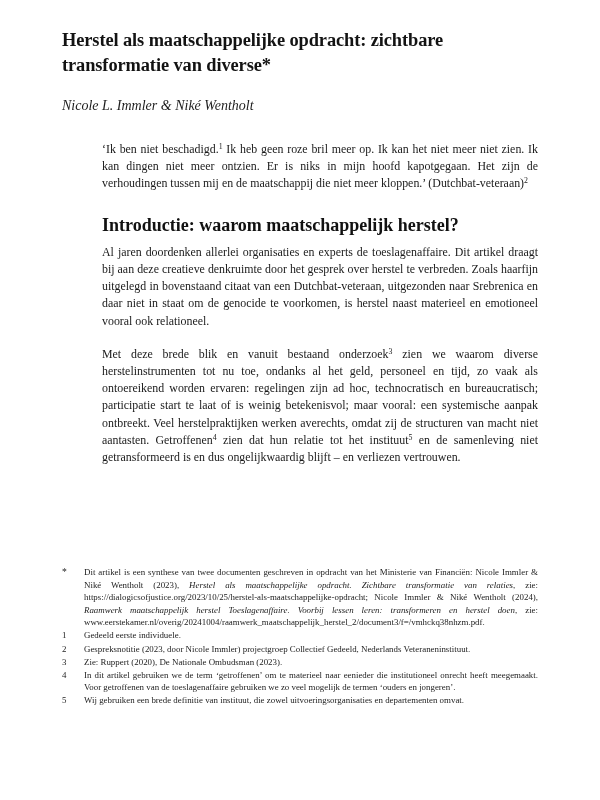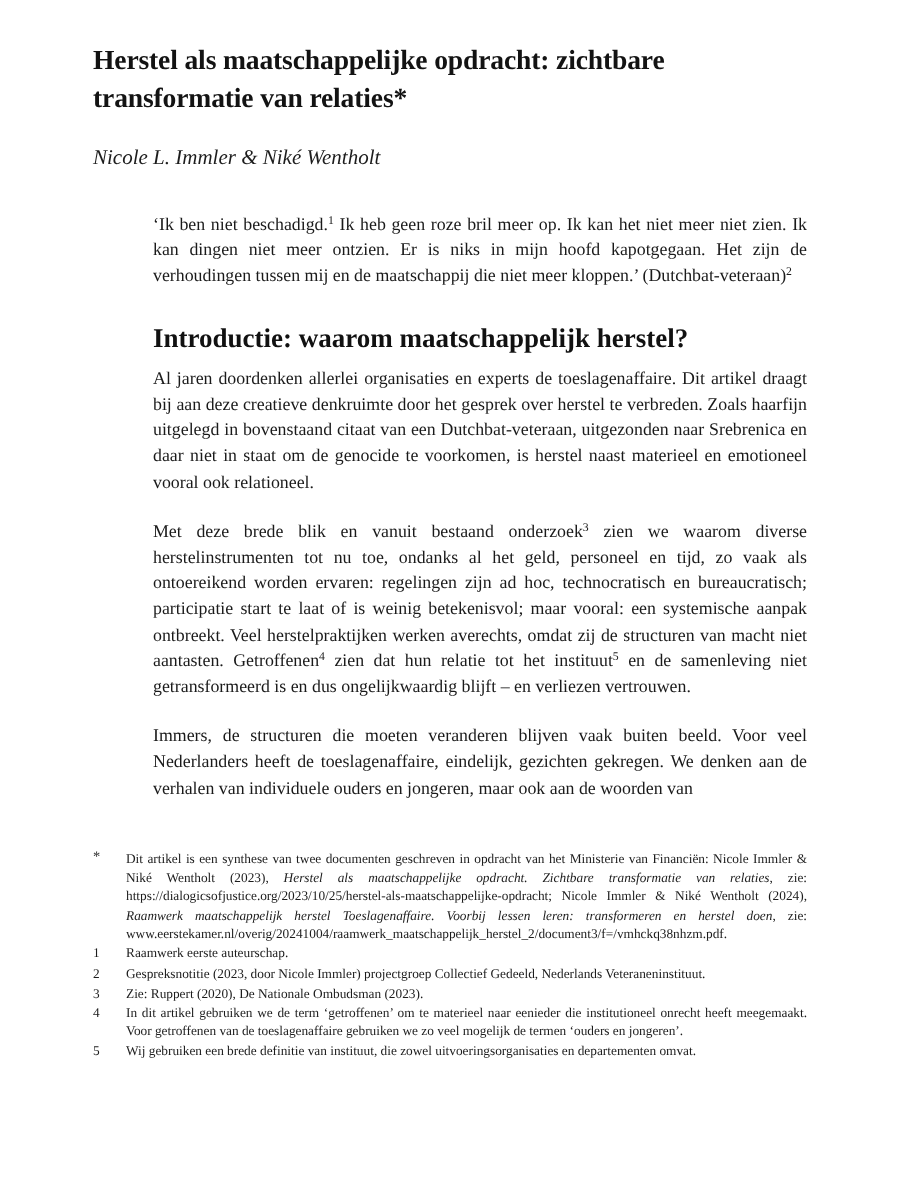--- a/index.html
+++ b/index.html
@@ -117,47 +117,46 @@
   .fn-text i, .fn-text em {
   }
 </style>
 </head>
 <body>
 
 <div class="page">
 
   <div class="content">
 
-    <h1 class="doc-title">Herstel als maatschappelijke opdracht: zichtbare transformatie van relaties*</h1>
+    <h1 class="doc-title">Herstel als maatschappelijke opdracht: zichtbare transformatie van diverse*</h1>
 
     <p class="authors">Nicole L. Immler &amp; Niké Wentholt</p>
 
     <div class="body-block">
 
       <p class="para"><span>‘Ik ben niet beschadigd.</span><sup>1</sup><span> Ik heb geen roze bril meer op. Ik kan het niet meer niet zien. Ik kan dingen niet meer ontzien. Er is niks in mijn hoofd kapotgegaan. Het zijn de verhoudingen tussen mij en de maatschappij die niet meer kloppen.’ (Dutchbat-veteraan)</span><sup>2</sup></p>
 
       <h2 class="section-head">Introductie: waarom maatschappelijk herstel?</h2>
 
       <p class="para">Al jaren doordenken allerlei organisaties en experts de toeslagenaffaire. Dit artikel draagt bij aan deze creatieve denkruimte door het gesprek over herstel te verbreden. Zoals haarfijn uitgelegd in bovenstaand citaat van een Dutchbat-veteraan, uitgezonden naar Srebrenica en daar niet in staat om de genocide te voorkomen, is herstel naast materieel en emotioneel vooral ook relationeel.</p>
 
       <p class="para"><span>Met deze brede blik en vanuit bestaand onderzoek</span><sup>3</sup><span> zien we waarom diverse herstelinstrumenten tot nu toe, ondanks al het geld, personeel en tijd, zo vaak als ontoereikend worden ervaren: regelingen zijn ad hoc, technocratisch en bureaucratisch; participatie start te laat of is weinig betekenisvol; maar vooral: een systemische aanpak ontbreekt. Veel herstelpraktijken werken averechts, omdat zij de structuren van macht niet aantasten. Getroffenen</span><sup>4</sup><span> zien dat hun relatie tot het instituut</span><sup>5</sup><span> en de samenleving niet getransformeerd is en dus ongelijkwaardig blijft – en verliezen vertrouwen.</span></p>
 
-      <p class="para">Immers, de structuren die moeten veranderen blijven vaak buiten beeld. Voor veel Nederlanders heeft de toeslagenaffaire, eindelijk, gezichten gekregen. We denken aan de verhalen van individuele ouders en jongeren, maar ook aan de woorden van</p>
 
     </div>
   </div>
 
   <div class="footnotes">
       <div class="fn-row">
         <span class="fn-marker asterisk">*</span>
         <span class="fn-text"><span>Dit artikel is een synthese van twee documenten geschreven in opdracht van het Ministerie van Financiën: Nicole Immler &amp; Niké Wentholt (2023), </span><i>Herstel als maatschappelijke opdracht. Zichtbare transformatie van relaties</i><span>, zie: https://dialogicsofjustice.org/2023/10/25/herstel-als-maatschappelijke-opdracht; Nicole Immler &amp; Niké Wentholt (2024), </span><i>Raamwerk maatschappelijk herstel Toeslagenaffaire. Voorbij lessen leren: transformeren en herstel doen</i><span>, zie: www.eerstekamer.nl/overig/20241004/raamwerk_maatschappelijk_herstel_2/document3/f=/vmhckq38nhzm.pdf.</span></span>
       </div>
       <div class="fn-row">
         <span class="fn-marker">1</span>
-        <span class="fn-text"><span>Raamwerk eerste auteurschap.</span></span>
+        <span class="fn-text"><span>Gedeeld eerste individuele.</span></span>
       </div>
       <div class="fn-row">
         <span class="fn-marker">2</span>
         <span class="fn-text"><span>Gespreksnotitie (2023, door Nicole Immler) projectgroep Collectief Gedeeld, Nederlands Veteraneninstituut.</span></span>
       </div>
       <div class="fn-row">
         <span class="fn-marker">3</span>
         <span class="fn-text"><span>Zie: Ruppert (2020), De Nationale Ombudsman (2023).</span></span>
       </div>
       <div class="fn-row">

